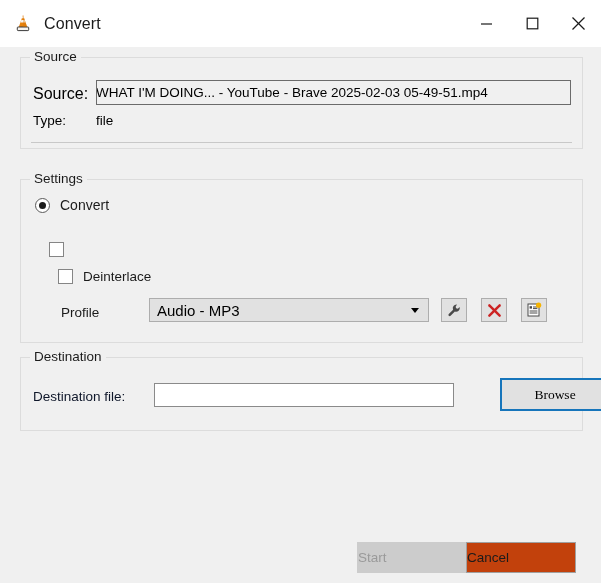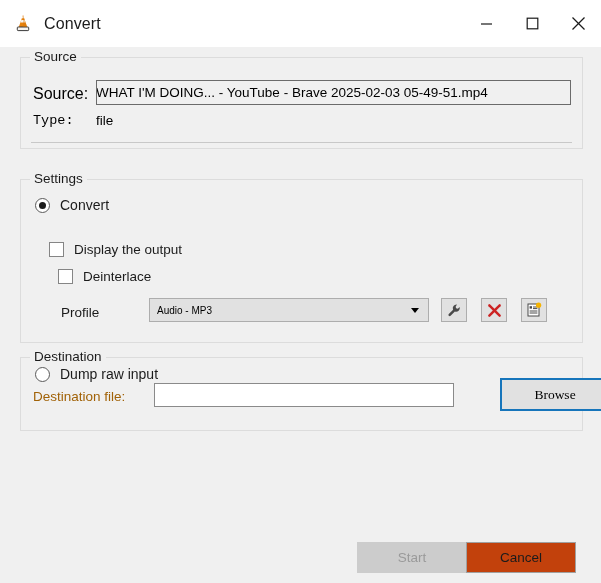--- a/index.html
+++ b/index.html
@@ -97,21 +97,21 @@
     background: #f0f0f0;
     font-family: Liberation Sans, sans-serif;
     font-size: 13.5px;
     color: #000000;
     line-height: 23px;
     padding: 0;
     overflow: hidden;
     white-space: nowrap;
     text-indent: -1px;
   }
-  .lbl-type      { position: absolute; left: 12px; top: 55px; font-size: 13.5px; font-family: Liberation Mono, monospace; }
+  .lbl-type      { position: absolute; left: 12px; top: 55px; font-size: 13.5px; }
   .val-type      { position: absolute; left: 75px; top: 55px; font-size: 13.5px; }
   .source-sep {
     position: absolute;
     left: 10px;
     top: 84px;
     width: 541px;
     height: 1px;
     background: #c8c8c8;
   }
 
@@ -181,21 +181,21 @@
     width: 280px;
     height: 24px;
     background: #e1e1e1;
     border: 1px solid #adadad;
     box-sizing: border-box;
     display: flex;
     align-items: center;
   }
   .profile-combo .combo-text {
     padding-left: 7px;
-    font-size: 10px;
+    font-size: 15px;
     color: #000000;
     flex: 1;
     white-space: nowrap;
     overflow: hidden;
   }
   .combo-arrow {
     width: 0;
     height: 0;
     border-left: 4.5px solid transparent;
     border-right: 4.5px solid transparent;
@@ -220,21 +220,21 @@
   #btn-delete-profile { left: 460px; }
   #btn-new-profile { left: 500px; }
 
   
   #group-destination { left: 20px; top: 310px; width: 561px; height: 72px; }
   .lbl-dest {
     position: absolute;
     left: 12px;
     top: 31px;
     font-size: 13.5px;
-    color: #a16207;
+    color: #0f172a;
   }
   .dest-input {
     position: absolute;
     left: 133px;
     top: 25px;
     width: 300px;
     height: 24px;
     box-sizing: border-box;
     border: 1px solid #8a8a8a;
     background: #ffffff;
@@ -265,21 +265,21 @@
   
   .bottom-btn {
     position: absolute;
     width: 110px;
     height: 31px;
     box-sizing: border-box;
     font-family: "Liberation Sans", sans-serif;
     font-size: 13.5px;
     display: flex;
     align-items: center;
-    justify-content: center;
+    justify-content: flex-start;
   }
   #btn-start {
     left: 357px;
     top: 495px;
     background: #cccccc;
     border: 1px solid #cccccc;
     color: #9a9a9a;
   }
   #btn-cancel {
     left: 466px;
@@ -339,21 +339,20 @@
   <div class="groupbox" id="group-settings">
     <span class="group-title">Settings</span>
 
     <div class="radio-row" id="radio-convert">
       <span class="radio checked"></span>
       <span class="radio-label">Convert</span>
     </div>
 
     <div class="check-row" id="check-display">
       <span class="checkbox"></span>
-      <span class="check-label">Display the output</span>
     </div>
 
     <div class="check-row" id="check-deinterlace">
       <span class="checkbox"></span>
       <span class="check-label">Deinterlace</span>
     </div>
 
     <span class="lbl-profile">Profile</span>
 
     <div class="profile-combo">
@@ -379,24 +378,20 @@
         <rect x="2" y="2" width="11" height="12" fill="#ffffff" stroke="#4a4a4a" stroke-width="1"></rect>
         <rect x="3.6" y="4.2" width="2.4" height="2.4" fill="#4a4a4a"></rect>
         <line x1="7" y1="5" x2="11.4" y2="5" stroke="#4a4a4a" stroke-width="1"></line>
         <line x1="7" y1="6.6" x2="11.4" y2="6.6" stroke="#4a4a4a" stroke-width="1"></line>
         <line x1="3.6" y1="9" x2="11.4" y2="9" stroke="#4a4a4a" stroke-width="1"></line>
         <line x1="3.6" y1="11" x2="11.4" y2="11" stroke="#4a4a4a" stroke-width="1"></line>
         <circle cx="12.6" cy="3.2" r="2.6" fill="#f5b301"></circle>
       </svg>
     </div>
 
-    <div class="radio-row" id="radio-dump">
-      <span class="radio"></span>
-      <span class="radio-label">Dump raw input</span>
-    </div>
   </div>
 
   <div class="groupbox" id="group-destination">
     <span class="group-title">Destination</span>
     <span class="lbl-dest">Destination file:</span>
     <input class="dest-input" type="text" value="" style="">
     <div id="btn-browse">
       <span>Browse</span>
     </div>
   </div>

